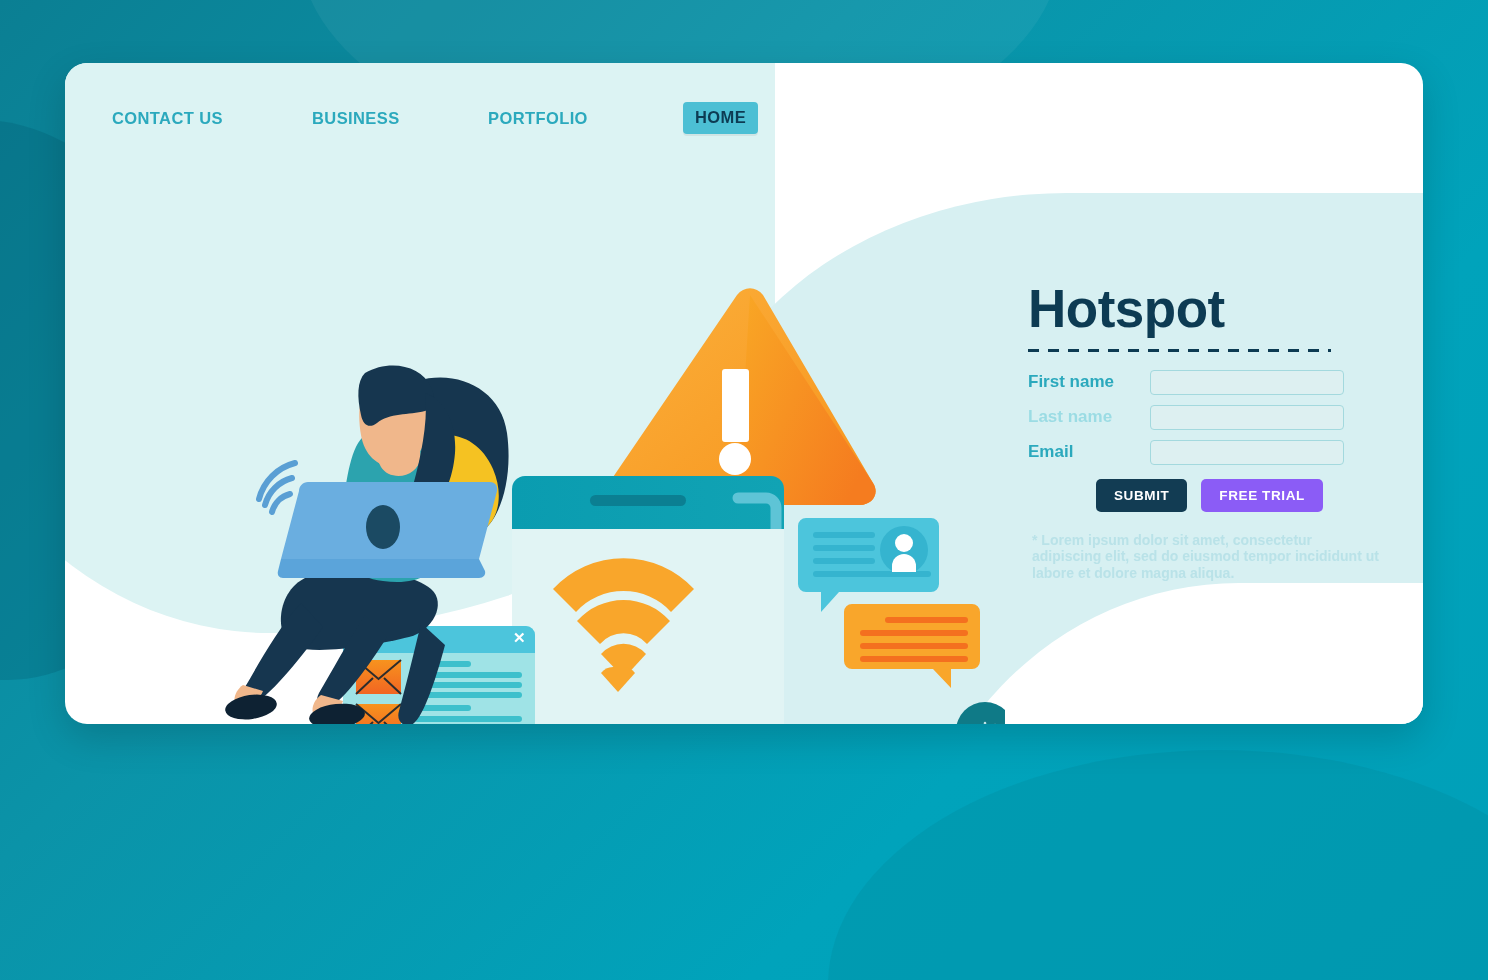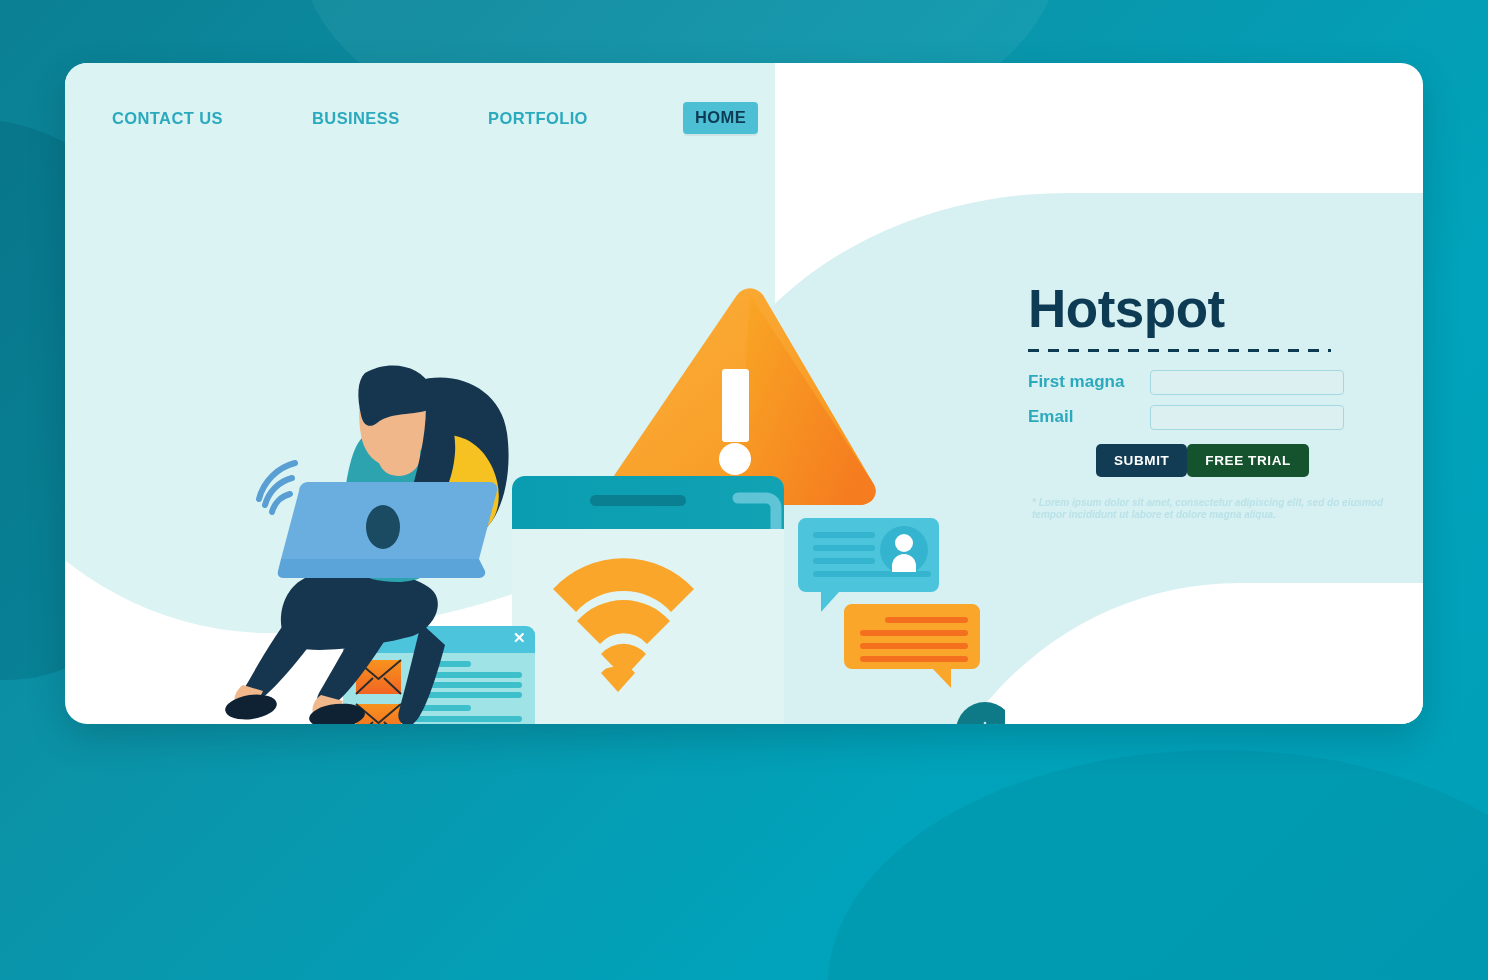--- a/index.html
+++ b/index.html
@@ -121,36 +121,35 @@
   .form-input {
     width: 194px; height: 25px;
     background: #ddf0f1;
     border: 1.6px solid #a3d9de;
     border-radius: 4px;
     font-family: "Liberation Sans", sans-serif;
     font-size: 13px; color: #0d3b53;
     padding: 0 7px;
     outline: none;
   }
-  .btn-row { margin-top: 14px; margin-left: 68px; display: flex; }
+  .btn-row { margin-top: 14px; margin-left: 68px; display: flex; gap: 14px; }
   .btn {
     border: none; cursor: pointer;
     font-family: "Liberation Sans", sans-serif;
     font-size: 13.5px; font-weight: bold; letter-spacing: 0.6px;
     border-radius: 5px;
     padding: 9px 18px;
   }
   .btn-submit { background: #123c53; color: #ffffff; }
-  .btn-trial { background: #14532d; color: #ffffff; }
+  .btn-trial { background: #8b5cf6; color: #ffffff; }
   .note {
     margin-top: 20px; margin-left: 4px;
-    font-size: 10px; line-height: 1.18;
+    font-size: 14px; line-height: 1.18;
     color: #b9e2e8; font-weight: bold;
     width: 352px;
-    font-style: italic;
   }
 </style>
 </head>
 <body>
 
 <div class="bg-blob-left"></div>
 <div class="bg-blob-top"></div>
 <div class="bg-blob-bottom"></div>
 
 <div class="card">
@@ -416,21 +415,25 @@
   </div>
 
   <div class="panel">
     <h1 class="title">
       <span class="l2">Hotspot</span>
     </h1>
     <div class="dashes"></div>
 
     <form class="form">
       <div class="form-row">
-        <label class="form-label">First magna</label>
+        <label class="form-label">First name</label>
+        <input class="form-input" type="text" placeholder="" style="">
+      </div>
+      <div class="form-row">
+        <label class="form-label dim">Last name</label>
         <input class="form-input" type="text" placeholder="" style="">
       </div>
       <div class="form-row">
         <label class="form-label">Email</label>
         <input class="form-input" type="text" placeholder="" style="">
       </div>
 
       <div class="btn-row">
         <button class="btn btn-submit" type="submit">SUBMIT</button>
         <button class="btn btn-trial" type="button">FREE TRIAL</button>

